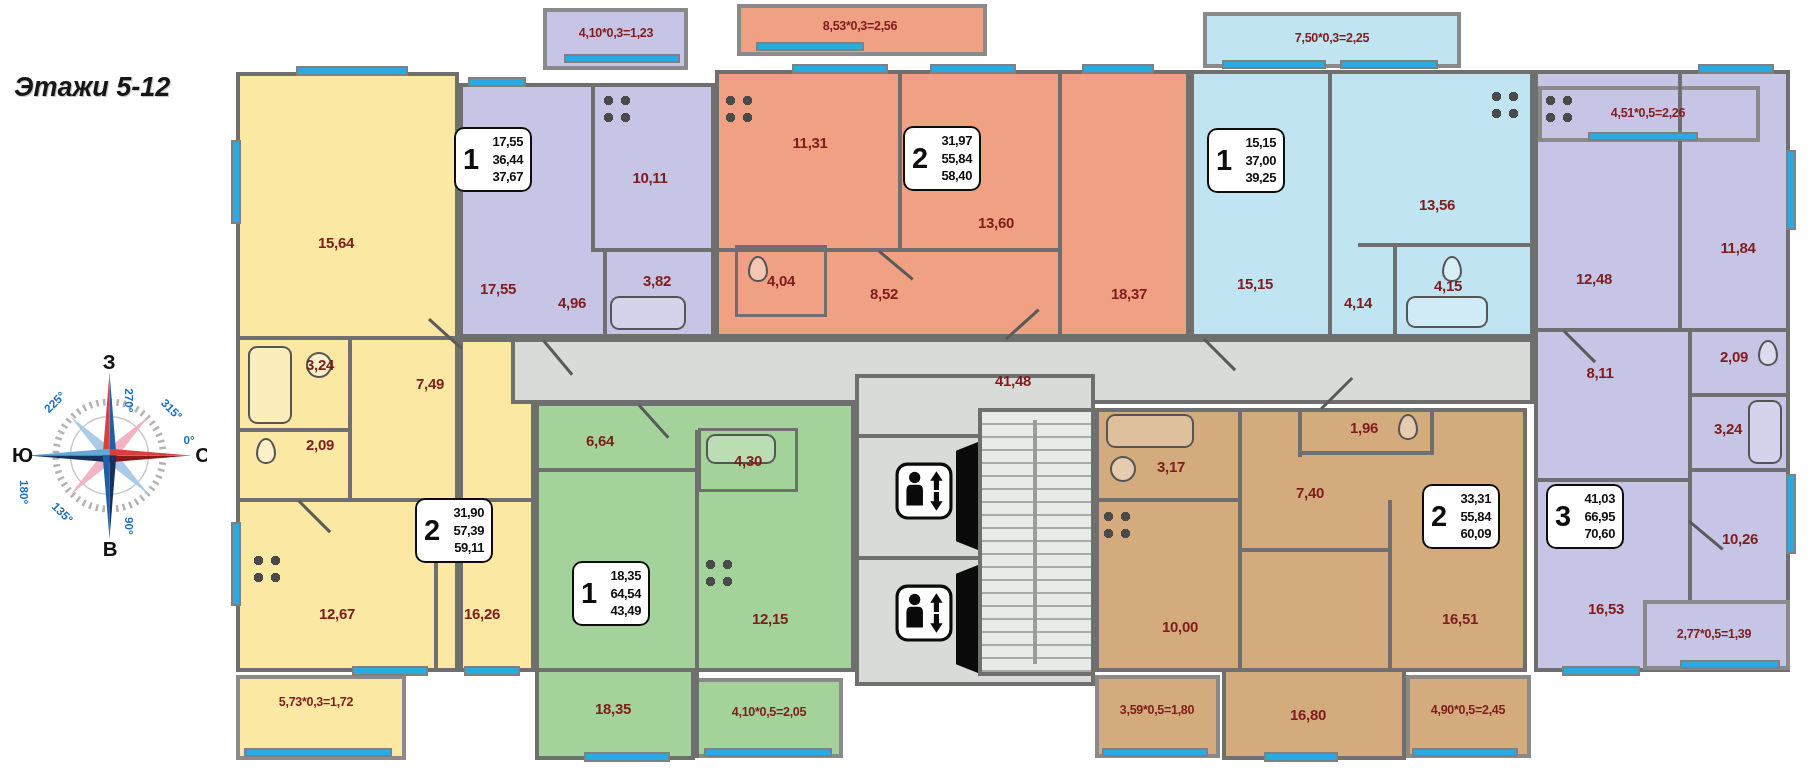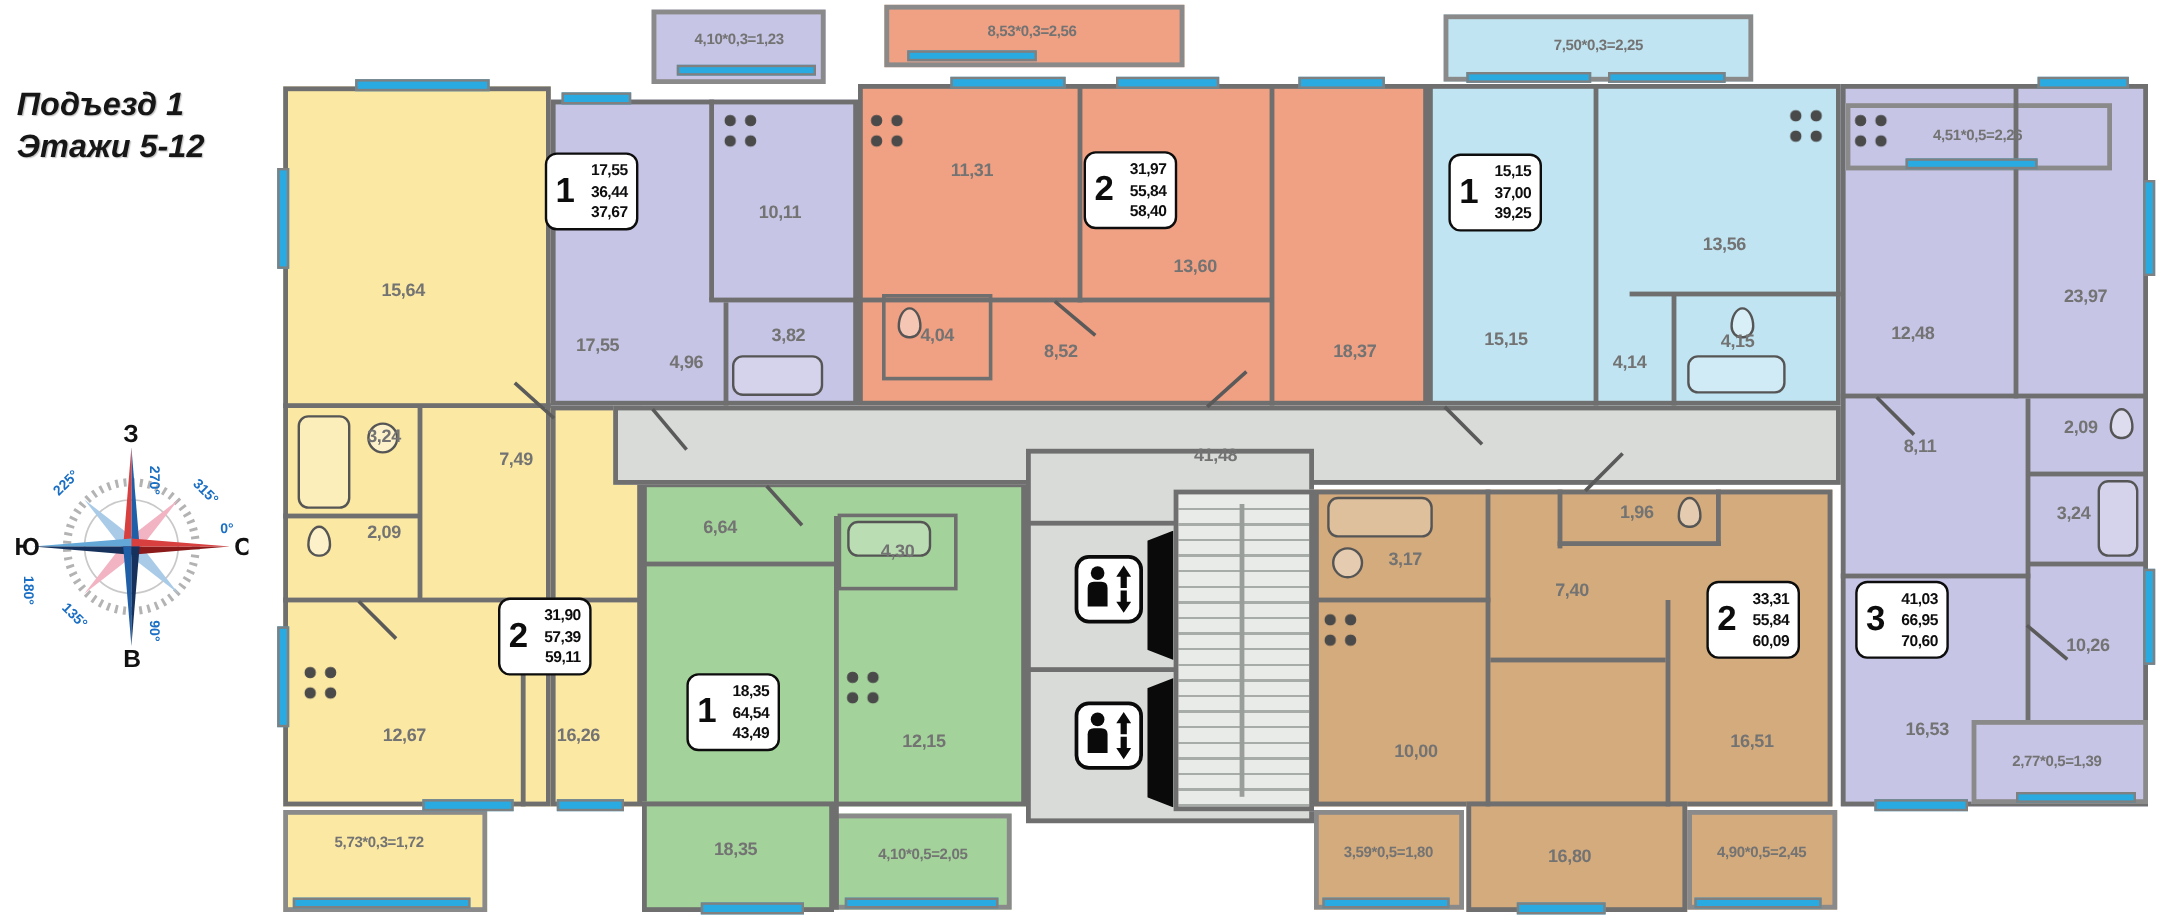--- a/index.html
+++ b/index.html
@@ -7,21 +7,21 @@
          font-family:"Liberation Sans",sans-serif}
   .title{position:absolute;left:14px;top:70px;font:italic 700 27px/1.28 "Liberation Sans",sans-serif;
          color:#161616;text-shadow:1px 1px 1px rgba(0,0,0,.25)}
   .room{position:absolute;border:4px solid #6F6F6F;box-sizing:border-box}
   .bal{position:absolute;border:4px solid #8A8A8A;box-sizing:border-box}
   .c-yel{background:#FBE8A3}.c-lav{background:#C6C5E5}.c-org{background:#F0A183}
   .c-blu{background:#C0E4F2}.c-grn{background:#A3D29A}.c-brn{background:#D4AB7C}.c-gry{background:#D8DBD7}
   .w{position:absolute;background:#6F6F6F}
   .win{position:absolute;background:#29ABE2;border:2px solid #808080;box-sizing:border-box}
   .lbl{position:absolute;transform:translate(-50%,-50%);font:700 15px "Liberation Sans",sans-serif;
-       color:#737373;letter-spacing:-.3px;white-space:nowrap}
+       color:#7f1d1d;letter-spacing:-.3px;white-space:nowrap}
   .blbl{font-size:12.5px}
   .clbl{font-size:15px}
   .info{position:absolute;width:78px;background:#fff;border:2.5px solid #0d0d0d;border-radius:10px;
         display:flex;align-items:center;gap:5px;padding:4px 7px;box-sizing:border-box;z-index:5}
   .info .n{font:700 29px/1 "Liberation Sans",sans-serif;color:#0d0d0d}
   .info .vals{flex:1;text-align:right;font:700 13px/1.35 "Liberation Sans",sans-serif;color:#0d0d0d;letter-spacing:-.4px}
   .stairs{position:absolute;background:#E9EBE8 repeating-linear-gradient(180deg,rgba(0,0,0,0) 0 11px,#A8ACA8 11px 13px);
           border:4px solid #6F6F6F;box-sizing:border-box}
   .rail{position:absolute;background:#9A9E9A}
   .elev{position:absolute;z-index:4}
@@ -36,21 +36,20 @@
   .compass-wrap{position:absolute;left:12px;top:348px}
   .cmp-letter{font:700 21px "Liberation Sans",sans-serif;fill:#111}
   .cmp-deg{font:700 12px "Liberation Sans",sans-serif;fill:#1a6fc4}
 </style>
 </head>
 <body>
 
 <div class="stage">
 
   <div class="title">
-    <div>Подъезд 1</div>
     <div>Этажи 5-12</div>
   </div>
 
   <div class="compass-wrap">
     <svg width="195" height="215" viewBox="0 0 200 210">
       <circle cx="100" cy="105" r="55" fill="none" stroke="#9a9a9a" stroke-width="7" stroke-dasharray="2.5 4.5" opacity=".75"></circle>
       <circle cx="100" cy="105" r="40" fill="none" stroke="#c9c9c9" stroke-width="1.5"></circle>
       <g transform="rotate(45 100 105)">
         <polygon points="100,48 107,105 100,162 93,105" fill="#F2B3C2"></polygon>
         <polygon points="43,105 100,112 157,105 100,98" fill="#A9CBE8"></polygon>
@@ -251,21 +250,21 @@
     <div class="lbl" style="left:1171px;top:466px">3,17</div>
     <div class="lbl" style="left:1364px;top:427px">1,96</div>
     <div class="lbl" style="left:1310px;top:492px">7,40</div>
     <div class="lbl" style="left:1180px;top:626px">10,00</div>
     <div class="lbl" style="left:1460px;top:618px">16,51</div>
     <div class="lbl" style="left:1308px;top:714px">16,80</div>
     <div class="lbl blbl" style="left:1157px;top:710px">3,59*0,5=1,80</div>
     <div class="lbl blbl" style="left:1468px;top:710px">4,90*0,5=2,45</div>
 
     <div class="lbl" style="left:1594px;top:278px">12,48</div>
-    <div class="lbl" style="left:1738px;top:247px">23,97</div>
+    <div class="lbl" style="left:1738px;top:247px">11,84</div>
     <div class="lbl" style="left:1734px;top:356px">2,09</div>
     <div class="lbl" style="left:1728px;top:428px">3,24</div>
     <div class="lbl" style="left:1600px;top:372px">8,11</div>
     <div class="lbl" style="left:1740px;top:538px">10,26</div>
     <div class="lbl" style="left:1606px;top:608px">16,53</div>
     <div class="lbl blbl" style="left:1648px;top:113px">4,51*0,5=2,26</div>
     <div class="lbl blbl" style="left:1714px;top:634px">2,77*0,5=1,39</div>
 
     <div class="lbl clbl" style="left:1013px;top:380px">41,48</div>
 

